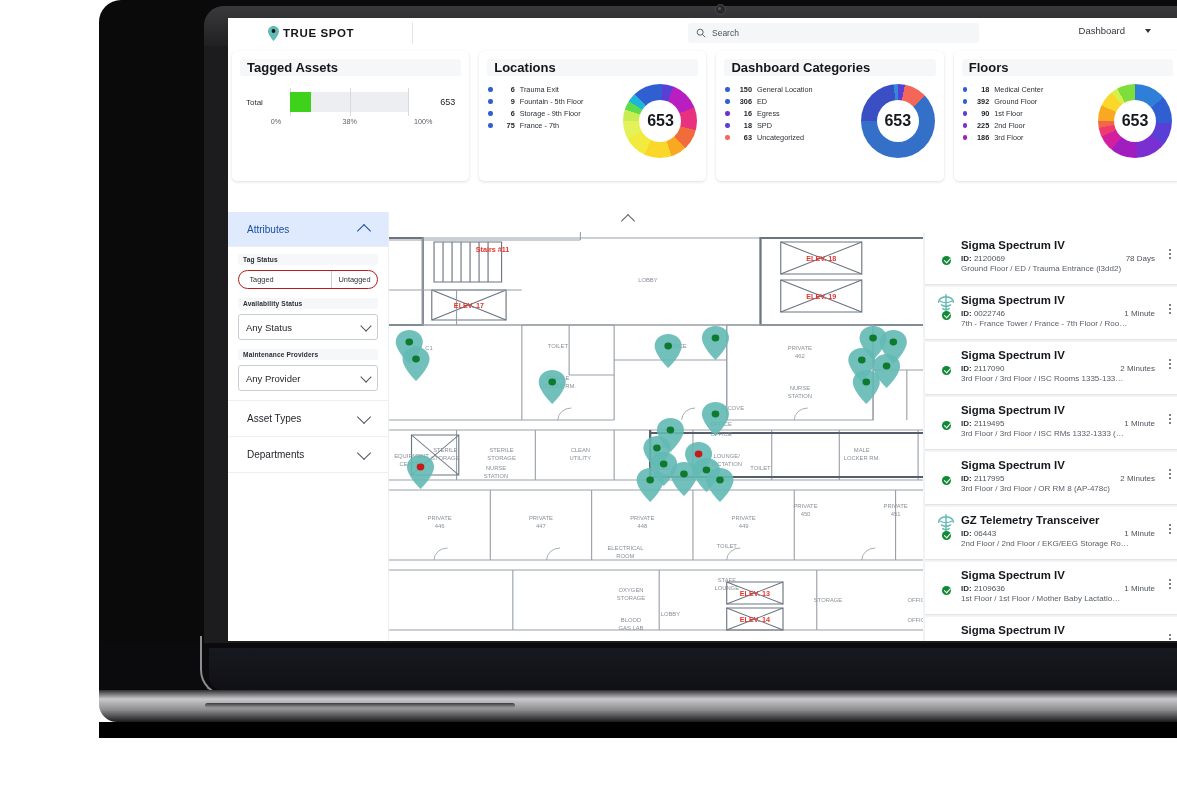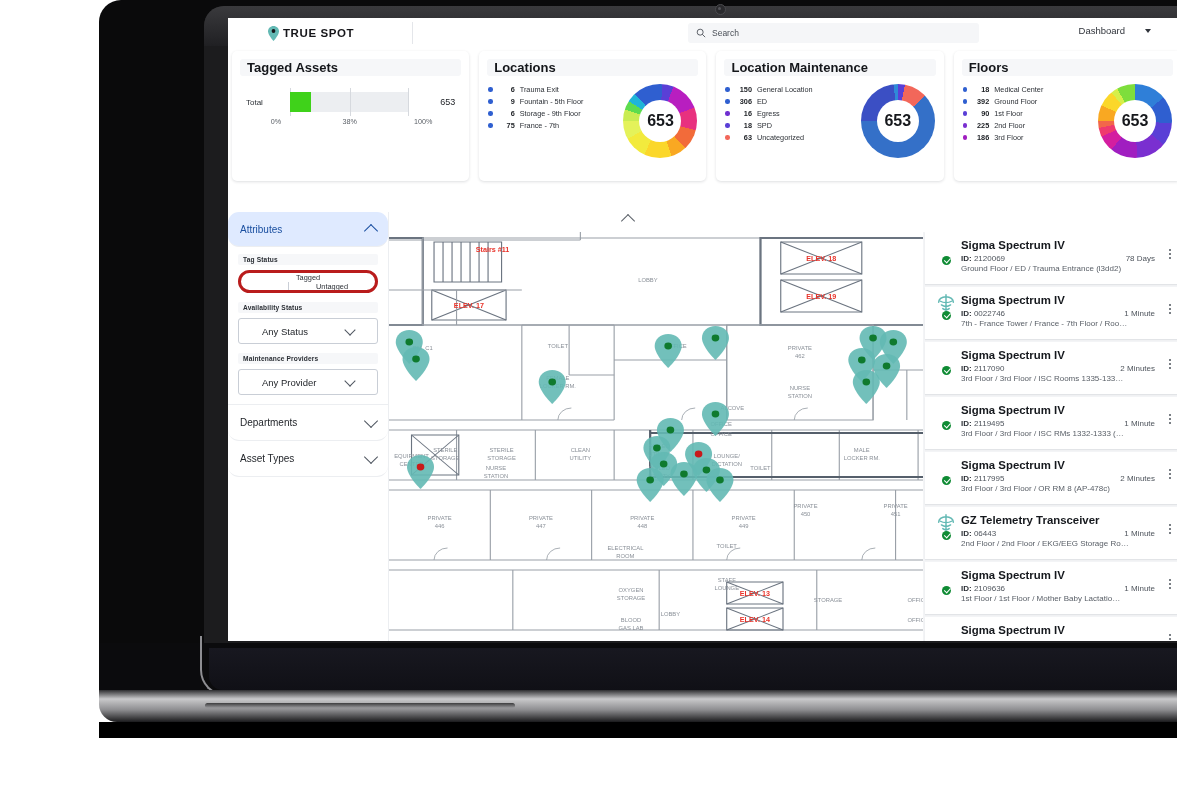--- a/index.html
+++ b/index.html
@@ -76,36 +76,36 @@
   
   .filterbar{position:absolute;left:8px;top:168px;width:949px;height:26px;background:#fafbfc;
     border-top:1px solid #e9ebee;border-bottom:1px solid #e9ebee;display:flex;align-items:flex-end;margin-top:36px;}
   .filter-lbl{font-size:9.5px;font-weight:700;color:#23262b;margin-left:8px;}
   .filter-clear{font-size:7.8px;color:#a3a8b0;margin-left:7px;letter-spacing:.4px;}
   .fb-icons{position:absolute;right:10px;top:3px;display:flex;align-items:center;gap:14px;color:#1f2227;}
 
   
   .work{position:absolute;left:0;top:194px;width:949px;height:429px;background:#fff;display:flex;}
   .sidebar{width:160px;background:#fff;border-right:1px solid #eceef1;flex:0 0 auto;}
-  .sect{border-bottom:1px solid #eceef1;padding:0 12px;height:34px;display:flex;align-items:center;
-    justify-content:space-between;border-radius:11px;}
+  .sect{border-bottom:1px solid #eceef1;padding:0 19px;height:34px;display:flex;align-items:center;
+    justify-content:space-between;}
   .sect.active{background:#dfeaff;}
   .sect span.t{font-size:10px;color:#23262b;}
   .sect.active span.t{color:#1a4fa0;}
   .chev{width:9px;height:9px;border-right:1.6px solid #4f5660;border-bottom:1.6px solid #4f5660;
     transform:rotate(45deg);margin-bottom:3px;}
   .chev.up{transform:rotate(-135deg);margin-bottom:-3px;border-color:#1a4fa0;}
   .sb-body{padding:7px 10px 9px 10px;border-bottom:1px solid #eceef1;}
   .fl-lbl{background:#f6f7f9;border-radius:2px;padding:2px 5px;font-size:6.6px;font-weight:700;
     color:#2a2e34;margin-bottom:5px;letter-spacing:.15px;}
-  .seg{display:flex;border:3px solid #b91c1c;border-radius:12px;overflow:hidden;height:17px;flex-direction:column;}
+  .seg{display:flex;border:1px solid #b91c1c;border-radius:12px;overflow:hidden;height:17px;}
   .seg div{flex:1;display:flex;align-items:center;justify-content:center;font-size:7.4px;color:#2c3036;}
   .seg div+div{border-left:1px solid #c9ced6;margin-left:47px;}
   .sel{height:24px;border:1px solid #c9ced6;border-radius:3px;display:flex;align-items:center;
-    justify-content:space-between;padding:0 23px;font-size:9.5px;color:#23262b;margin-bottom:9px;}
+    justify-content:space-between;padding:0 7px;font-size:9.5px;color:#23262b;margin-bottom:9px;}
   .sel .chev{width:7px;height:7px;border-width:1.4px;}
 
   
   .mapwrap{flex:1;position:relative;background:#fff;overflow:hidden;}
   .maptop{height:18px;background:#f0f1f3;display:flex;align-items:center;justify-content:center;
     position:relative;}
   .floor-sel{font-size:8.6px;font-weight:700;color:#1c1f24;display:flex;align-items:center;gap:4px;}
   .toggle{position:absolute;right:10px;top:3px;display:flex;border:1px solid #c9ced6;border-radius:9px;
     overflow:hidden;height:13px;background:#fff;}
   .toggle div{padding:0 9px;display:flex;align-items:center;font-size:6.8px;color:#2c3036;font-weight:700;}
@@ -226,21 +226,21 @@
               </div>
             </div>
           <div class="donut" id="dn-locations" style="background: conic-gradient(from -90deg, rgb(201, 236, 82) 0%, rgb(201, 236, 82) 5%, rgb(93, 220, 78) 5%, rgb(93, 220, 78) 9%, rgb(31, 181, 216) 9%, rgb(31, 181, 216) 13%, rgb(47, 95, 208) 13%, rgb(47, 95, 208) 26%, rgb(90, 63, 214) 26%, rgb(90, 63, 214) 31%, rgb(184, 30, 192) 31%, rgb(184, 30, 192) 44%, rgb(232, 49, 127) 44%, rgb(232, 49, 127) 54%, rgb(242, 107, 58) 54%, rgb(242, 107, 58) 63%, rgb(249, 168, 34) 63%, rgb(249, 168, 34) 70%, rgb(251, 215, 42) 70%, rgb(251, 215, 42) 82%, rgb(242, 234, 61) 82%, rgb(242, 234, 61) 92%, rgb(228, 242, 90) 92%, rgb(228, 242, 90) 100%); border-radius: 50%;">
             <div class="hole">653</div>
           </div>
         </div>
       </div>
 
       <div class="card" style="width:228px">
         <div class="card-hd">
-          <span>Location Maintenance</span>
+          <span>Dashboard Categories</span>
         </div>
         <div class="card-body">
           <div class="legend" id="lg-cats">
               <div class="lg-row">
                 <span class="lg-dot" style="background: rgb(47, 95, 208);"></span>
                 <span class="lg-num">150</span>
                 <span class="lg-lbl">General Location</span>
               </div>
               <div class="lg-row">
                 <span class="lg-dot" style="background: rgb(47, 95, 208);"></span>
@@ -349,25 +349,25 @@
             <span>Any Status</span>
             <span class="chev"></span>
           </div>
           <div class="fl-lbl">Maintenance Providers</div>
           <div class="sel" style="margin-bottom:0">
             <span>Any Provider</span>
             <span class="chev"></span>
           </div>
         </div>
         <div class="sect" style="height:35px">
+          <span class="t">Asset Types</span>
+          <span class="chev"></span>
+        </div>
+        <div class="sect" style="height:35px">
           <span class="t">Departments</span>
-          <span class="chev"></span>
-        </div>
-        <div class="sect" style="height:35px">
-          <span class="t">Asset Types</span>
           <span class="chev"></span>
         </div>
       </div>
 
       <div class="mapwrap">
         <div class="mapcanvas">
           <svg width="100%" height="100%" viewBox="0 0 700 411" preserveAspectRatio="none">
             <g stroke="#9aa0a8" stroke-width="1" fill="none">
 
               <path d="M0 10 H170 M170 10 V0"></path>

